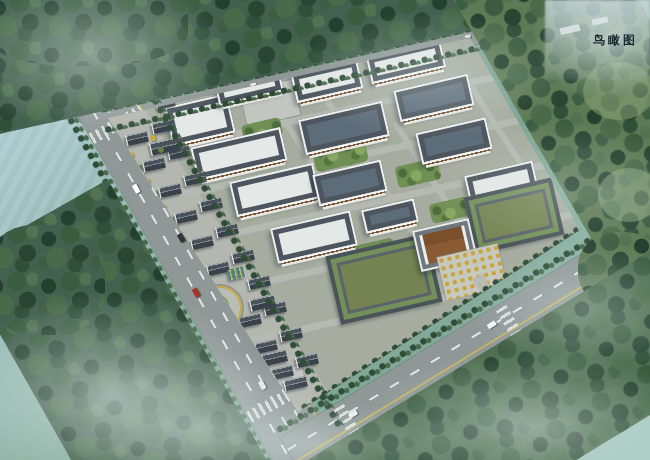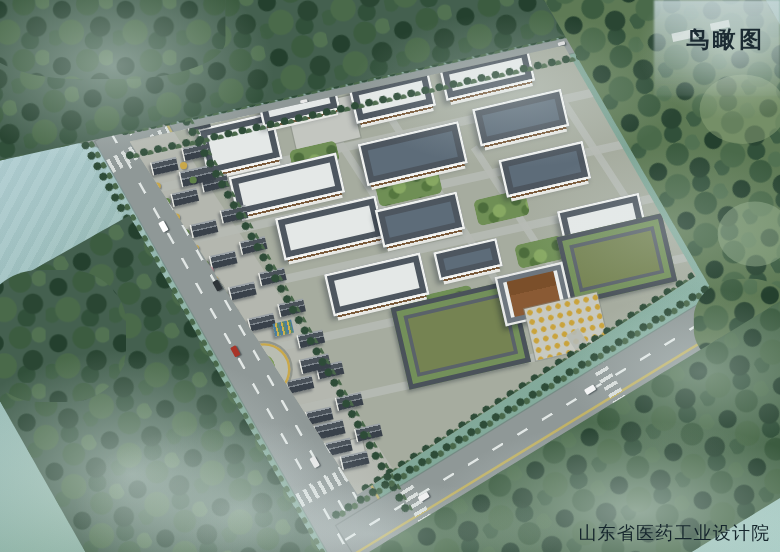--- a/index.html
+++ b/index.html
@@ -66,21 +66,21 @@
   .eplaza{background-color:#c7c9c1;background-image:radial-gradient(circle,#c9a33c 0 2px,transparent 2.6px);
     background-size:8px 8px;box-shadow:0 0 0 1px rgba(130,136,128,.5);}
   .circ{border-radius:50%;border:2px solid #c9a84a;
     background:radial-gradient(circle at 45% 45%,#7d9a5d 0 35%,#b9bdb2 36% 100%);
     box-shadow:0 0 0 2px rgba(90,98,90,.4);}
   .dot{width:6px;height:6px;border-radius:50%;box-shadow:1px 1px 1px rgba(25,35,45,.35);}
   .dot.g{background:#5f8148;} .dot.y{background:#c9a84a;} .dot.p{background:#b98a96;}
   .mist{background:radial-gradient(ellipse at center,rgba(228,240,240,.9),rgba(228,240,240,0) 70%);}
   
   .lbl{color:#1b2a32;white-space:nowrap;}
-  #view-label{right:12px;top:20px;font-size:19px;font-weight:bold;letter-spacing:3px;}
+  #view-label{right:12px;top:32px;font-size:12px;font-weight:bold;letter-spacing:3px;}
   #credit-label{right:8px;bottom:6px;font-size:15px;letter-spacing:1px;color:#15252c;}
 </style>
 </head>
 <body>
 
 <div id="stage">
 
   <div class="ab field-tl"></div>
   <div class="ab fpatch" style="left:583px;top:62px;width:72px;height:58px;background:rgba(136,160,118,.55);"></div>
   <div class="ab fpatch" style="left:598px;top:168px;width:62px;height:54px;background:rgba(146,172,138,.5);"></div>
@@ -273,14 +273,13 @@
   <div class="ab mist" style="left:60px;top:350px;width:280px;height:150px;opacity:.5;"></div>
   <div class="ab mist" style="left:360px;top:350px;width:340px;height:150px;opacity:.55;"></div>
   <div class="ab mist" style="left:470px;top:240px;width:230px;height:140px;opacity:.38;"></div>
   <div class="ab mist" style="left:-40px;top:-30px;width:270px;height:170px;opacity:.5;"></div>
   <div class="ab mist" style="left:290px;top:10px;width:280px;height:130px;opacity:.32;"></div>
   <div class="ab mist" style="left:530px;top:-20px;width:160px;height:120px;opacity:.5;"></div>
   <div class="ab mist" style="left:150px;top:400px;width:320px;height:90px;opacity:.4;"></div>
   <div class="ab mist" style="left:430px;top:120px;width:260px;height:140px;opacity:.25;"></div>
 
   <div id="view-label" class="ab lbl">鸟瞰图</div>
-  <div id="credit-label" class="ab lbl">山东省医药工业设计院</div>
 </div>
 
 </body></html>

